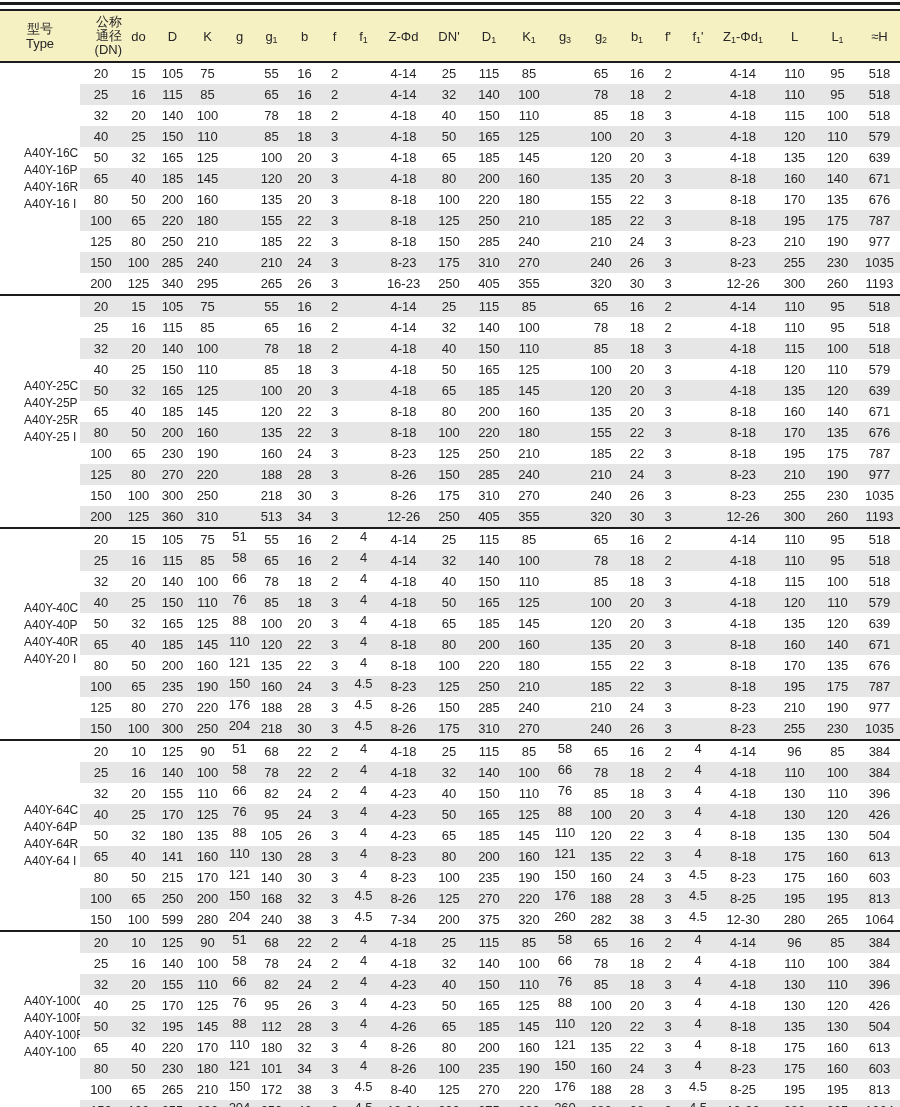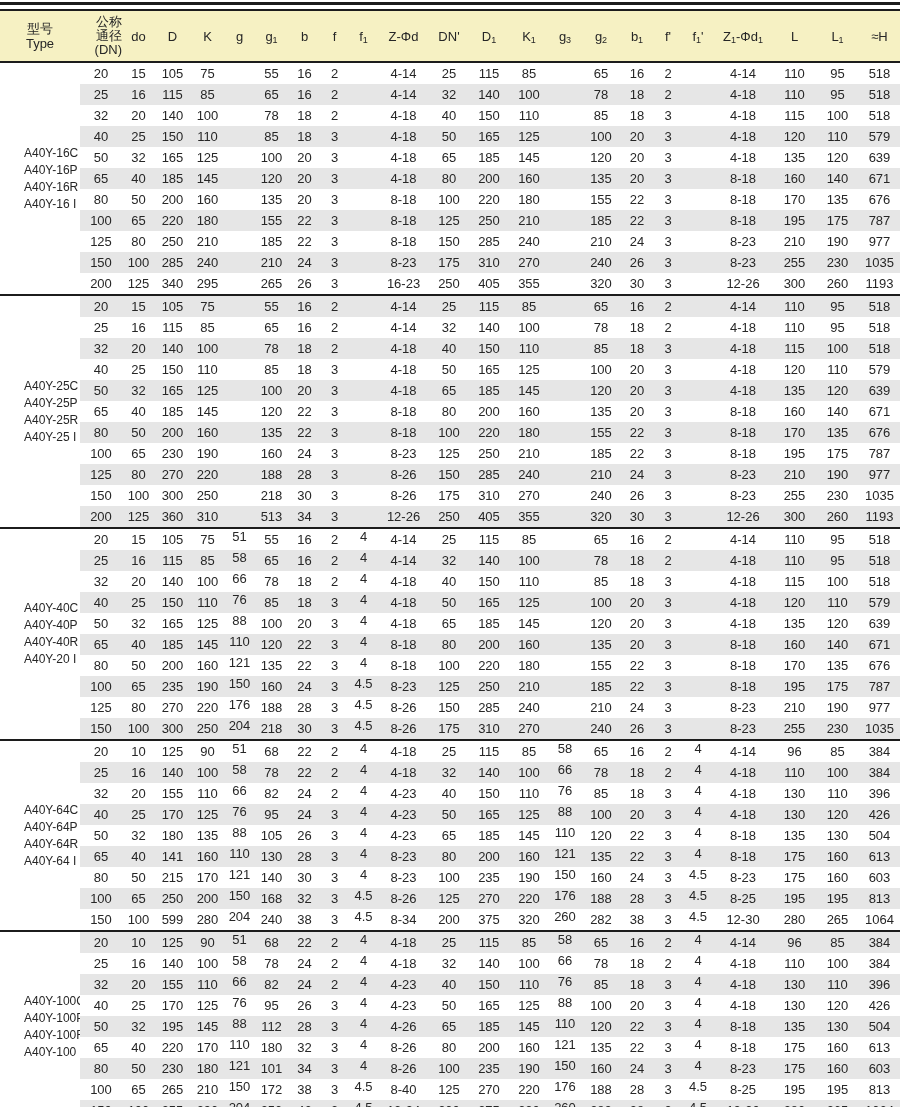--- a/index.html
+++ b/index.html
@@ -1112,21 +1112,21 @@
       <tr>
         <td>150</td>
         <td>100</td>
         <td>599</td>
         <td>280</td>
         <td class="raised">204</td>
         <td>240</td>
         <td>38</td>
         <td>3</td>
         <td class="raised">4.5</td>
-        <td>8-34</td>
+        <td>7-34</td>
         <td>200</td>
         <td>375</td>
         <td>320</td>
         <td class="raised">260</td>
         <td>282</td>
         <td>38</td>
         <td>3</td>
         <td class="raised">4.5</td>
         <td>12-30</td>
         <td>280</td>

